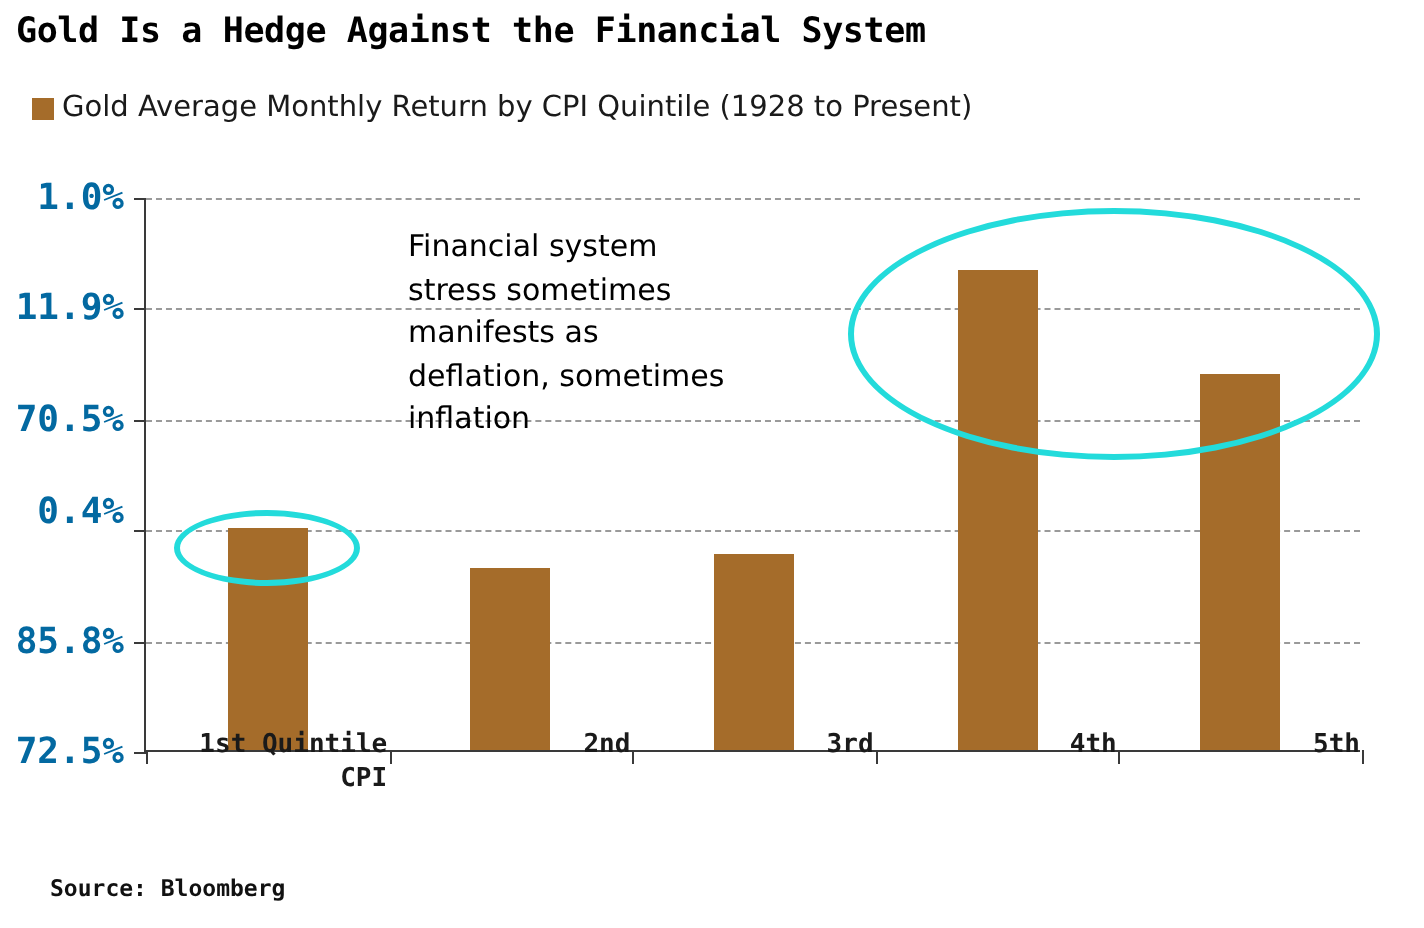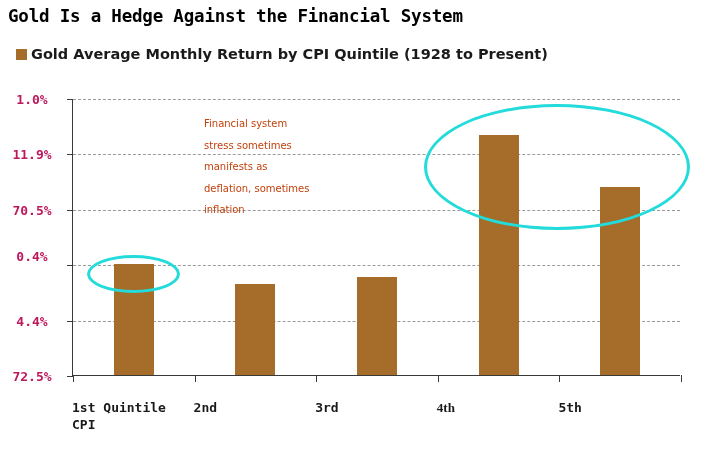--- a/index.html
+++ b/index.html
@@ -50,21 +50,20 @@
     height: 11px;
     background: #a56c2a;
     display: block;
   }
   #legend-label {
     font-family: "DejaVu Sans", sans-serif;
     font-size: 14.5px;
     color: #1a1a1a;
     white-space: nowrap;
     line-height: 1;
-    font-weight: bold;
   }
 
   
   #plot-area {
     position: absolute;
     left: 72px;
     top: 99px;
     width: 608px;
     height: 277px;
     border-left: 1.5px solid #3a3a3a;
@@ -86,66 +85,66 @@
     position: absolute;
     left: -6px;
     width: 6px;
     height: 0;
     border-top: 1.5px solid #3a3a3a;
   }
 
   .ylabel {
     position: absolute;
     right: 648px;
-    text-align: center;
+    text-align: right;
     width: 60px;
     font-family: "DejaVu Sans Mono", monospace;
-    font-size: 13px;
-    font-weight: bold;
-    color: #be185d;
+    font-size: 18px;
+    font-weight: bold;
+    color: #0369a1;
     transform: translateY(-50%);
   }
 
   
   .bar {
     position: absolute;
     bottom: 0;
     background: #a56c2a;
   }
 
   
   .xtick {
     position: absolute;
     top: 100%;
     width: 0;
     height: 7px;
     border-left: 1.5px solid #3a3a3a;
   }
   .xlabel {
     position: absolute;
-    top: 399px;
-    text-align: left;
+    top: 364px;
+    text-align: right;
     font-family: "DejaVu Sans Mono", monospace;
     font-size: 13px;
     font-weight: bold;
     color: #1a1a1a;
     line-height: 17px;
     white-space: pre-line;
   }
 
   
   #annotation-text {
     position: absolute;
     left: 204px;
     top: 113px;
     width: 205px;
     font-family: "DejaVu Sans", sans-serif;
-    font-size: 10px;
+    font-size: 15px;
     line-height: 21.5px;
-    color: #c2410c;
+    color: #000000;
     white-space: pre-line;
   }
 
   
   .ellipse {
     position: absolute;
     border: 3.5px solid #23dbdb;
     border-radius: 50%;
     box-sizing: border-box;
     background: transparent;
@@ -209,39 +208,40 @@
       <div class="xtick" style="left: 364.8px;"></div>
       <div class="bar" title="4th: 0.865%" style="left: 405.6px; width: 40px; height: 239.605px; background: rgb(165, 108, 42);"></div>
       <div class="xtick" style="left: 486.4px;"></div>
       <div class="bar" title="5th: 0.68%" style="left: 527.2px; width: 40px; height: 188.36px; background: rgb(165, 108, 42);"></div>
       <div class="xtick" style="left: 608px;"></div>
       <div class="xtick" style="left: 0px;"></div>
     </div>
 
   <div id="ylabels-layer">
       <div class="ylabel" style="top: 376px; left: 2px; right: auto; width: 60px;">72.5%</div>
-      <div class="ylabel" style="top: 320.6px; left: 2px; right: auto; width: 60px;">4.4%</div>
+      <div class="ylabel" style="top: 320.6px; left: 2px; right: auto; width: 60px;">85.8%</div>
       <div class="ylabel" style="top: 256px; left: 2px; right: auto; width: 60px;">0.4%</div>
       <div class="ylabel" style="top: 209.8px; left: 2px; right: auto; width: 60px;">70.5%</div>
       <div class="ylabel" style="top: 154.4px; left: 2px; right: auto; width: 60px;">11.9%</div>
       <div class="ylabel" style="top: 99px; left: 2px; right: auto; width: 60px;">1.0%</div>
     </div>
 
   <div id="xlabels-layer">
       <div class="xlabel" style="left: 72px; width: 121.6px;">1st Quintile
 CPI</div>
       <div class="xlabel" style="left: 193.6px; width: 121.6px;">2nd</div>
       <div class="xlabel" style="left: 315.2px; width: 121.6px;">3rd</div>
-      <div class="xlabel" style="left: 436.8px; width: 121.6px; font-family: Liberation Serif, serif;">4th</div>
+      <div class="xlabel" style="left: 436.8px; width: 121.6px;">4th</div>
       <div class="xlabel" style="left: 558.4px; width: 121.6px;">5th</div>
     </div>
 
   <div id="annotation-text">Financial system
 stress sometimes
 manifests as
 deflation, sometimes
 inflation</div>
 
   <div class="ellipse" id="ellipse-small"></div>
   <div class="ellipse" id="ellipse-large"></div>
 
+  <div id="source-note">Source: Bloomberg</div>
 
 </div>
 
 </body></html>

